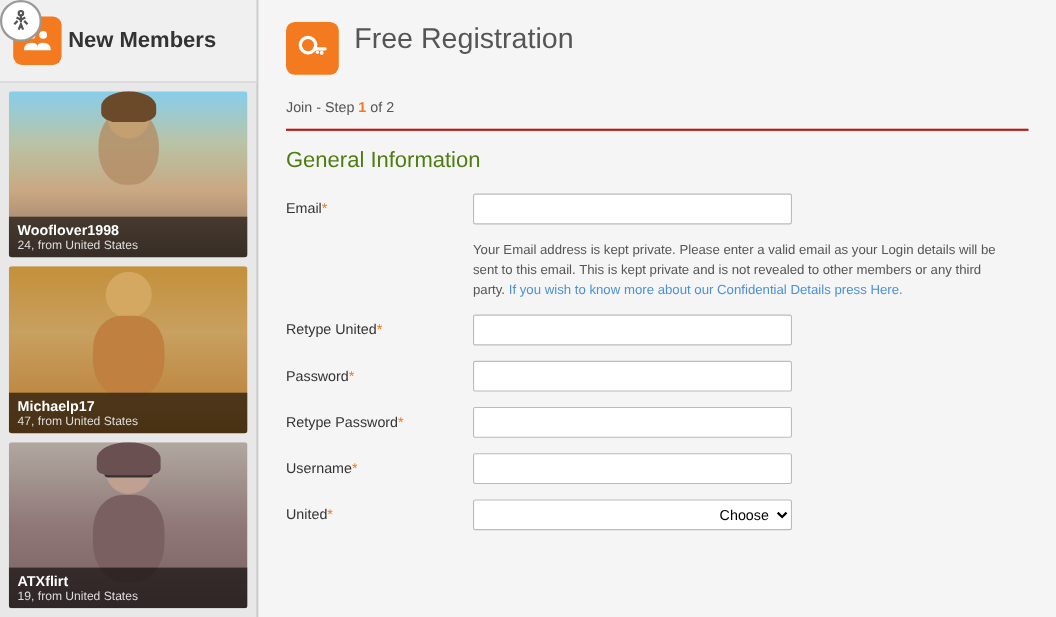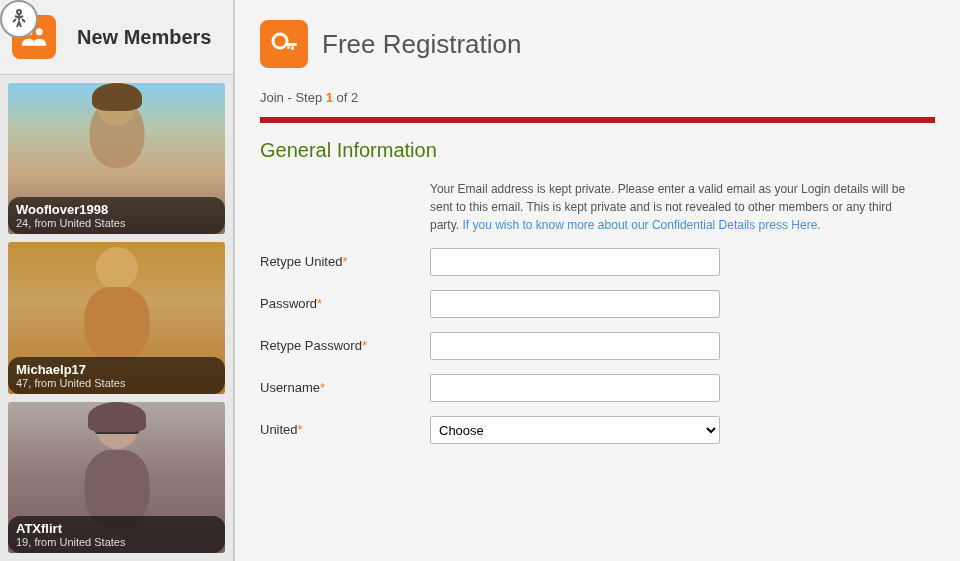--- a/index.html
+++ b/index.html
@@ -44,21 +44,21 @@
       flex-shrink: 0;
       height: 100%;
     }
 
     .sidebar-header {
       background: #f0f0f0;
       border-bottom: 1px solid #ccc;
       display: flex;
       align-items: center;
       padding: 10px 12px;
-      gap: 21px;
+      gap: 6px;
       height: 75px;
     }
 
     .sidebar-icon {
       width: 44px;
       height: 44px;
       background: #f47a20;
       border-radius: 8px;
       display: flex;
       align-items: center;
@@ -97,21 +97,20 @@
     }
 
     .member-info {
       position: absolute;
       bottom: 0;
       left: 0;
       right: 0;
       background: rgba(0,0,0,0.6);
       color: white;
       padding: 5px 8px;
-      border-radius: 12px;
     }
 
     .member-name {
       font-size: 13px;
       font-weight: bold;
       color: white;
     }
 
     .member-details {
       font-size: 11px;
@@ -121,21 +120,20 @@
     
     .main-content {
       flex: 1;
       background: #f5f5f5;
       overflow-y: auto;
       padding: 20px 25px;
     }
 
     .page-header {
       display: flex;
-      align-items: center;
       gap: 14px;
       margin-bottom: 22px;
     }
 
     .header-icon {
       width: 48px;
       height: 48px;
       background: #f47a20;
       border-radius: 8px;
       display: flex;
@@ -154,21 +152,21 @@
       font-size: 26px;
       color: #555;
       font-weight: normal;
     }
 
     .step-indicator {
       font-size: 13px;
       color: #555;
       margin-bottom: 16px;
       padding-bottom: 12px;
-      border-bottom: 6px solid #b91c1c;
+      border-bottom: 2px solid #b91c1c;
     }
 
     .step-indicator .step-num {
       color: #f47a20;
       font-weight: bold;
     }
 
     .section-title {
       font-size: 20px;
       color: #4d7c0f;
@@ -207,20 +205,21 @@
 
     .form-select {
       flex: 1;
       height: 28px;
       border: 1px solid #bbb;
       border-radius: 2px;
       padding: 3px 4px;
       font-size: 13px;
       background: white;
       max-width: 290px;
+      text-align: right;
     }
 
     .email-note {
       font-size: 12px;
       color: #555;
       line-height: 1.5;
       margin-bottom: 14px;
       max-width: 490px;
       margin-left: 170px;
     }
@@ -329,20 +328,26 @@
     </div>
     <div class="page-title">Free Registration</div>
   </div>
 
   <div class="step-indicator">
     <span>Join - Step </span><span class="step-num">1</span><span> of 2</span>
   </div>
 
   <div class="section-title">General Information</div>
 
+  <div class="form-group">
+    <div class="form-label">
+      <span>Email</span><span class="required">*</span>
+    </div>
+    <input type="email" class="form-input" style="">
+  </div>
 
   <div class="email-note">
     <span>Your Email address is kept private. Please enter a valid email as your Login details will be sent to this email. This is kept private and is not revealed to other members or any third party.</span>
     <a href="#">If you wish to know more about our Confidential Details press Here.</a>
   </div>
 
   <div class="form-group">
     <div class="form-label">
       <span>Retype United</span><span class="required">*</span>
     </div>

